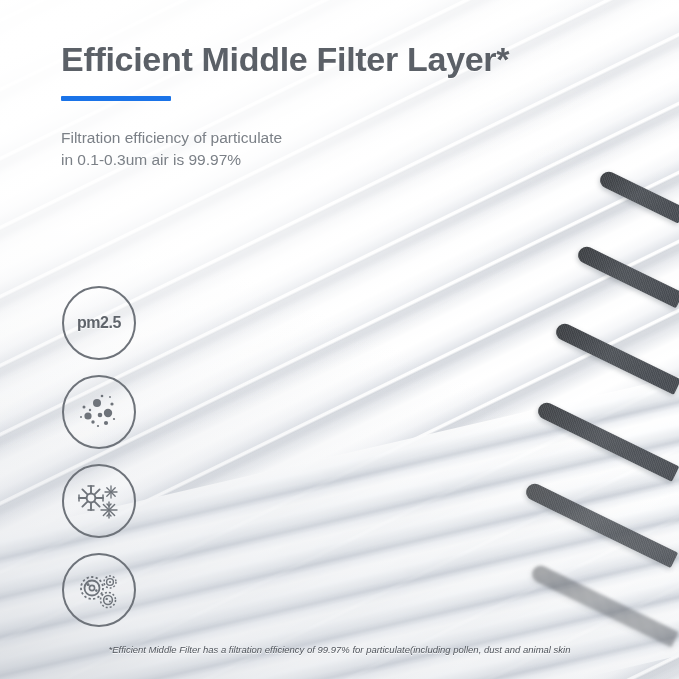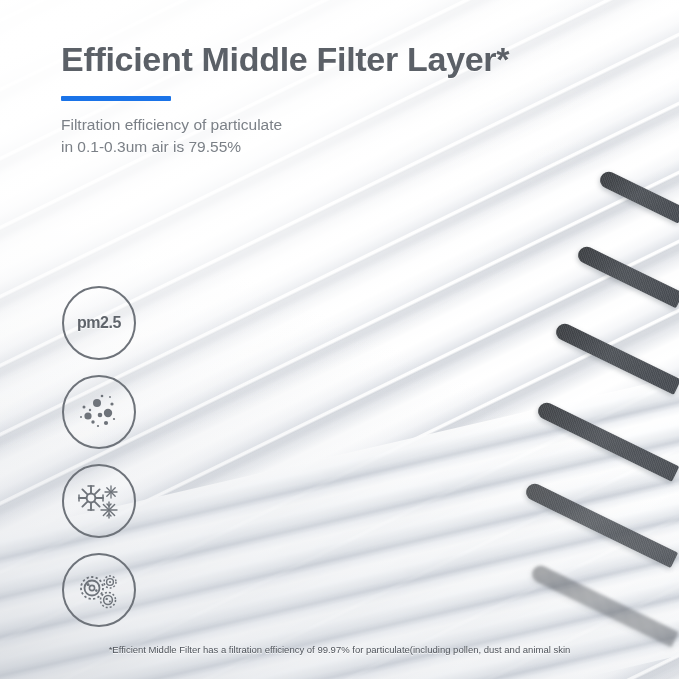--- a/index.html
+++ b/index.html
@@ -119,21 +119,21 @@
     text-shadow:0 1px 0 rgba(255,255,255,.85);
     white-space:nowrap;
   }
   .rule{
     margin-top:17px;
     width:110px;height:5px;
     background:#1a73e8;
     border-radius:1px;
   }
   .sub{
-    margin-top:13px;
+    margin-top:26px;
     font-size:15.5px;
     line-height:1.42;
     color:#7b8087;
     text-shadow:0 1px 0 rgba(255,255,255,.8);
   }
 
   
   .badges{position:absolute;left:62px;top:286px;}
   .badge{
     position:relative;
@@ -150,20 +150,21 @@
     text-shadow:0 1px 0 rgba(255,255,255,.8);
   }
   .badge svg{display:block;}
 
   
   .foot{
     position:absolute;left:60px;right:60px;bottom:22px;
     text-align:center;
     font-size:9.5px;
     line-height:1.62;
+    font-style:italic;
     color:#4f545b;
     text-shadow:0 1px 0 rgba(255,255,255,.9);
   }
 </style>
 </head>
 <body>
 
 <div id="stage">
 
   <div class="bg-base"></div>
@@ -180,21 +181,21 @@
     <div class="tip" style="left:30px;  top:399px; width:152px; transform:rotate(26deg); opacity:.97;"></div>
     <div class="tip" style="left:18px;  top:480px; width:164px; transform:rotate(26deg); opacity:.88;"></div>
     <div class="tip" style="left:24px;  top:562px; width:158px; transform:rotate(26deg); opacity:.45; filter:blur(1.5px);"></div>
   </div>
 
   <div class="head">
     <h1 class="title">Efficient Middle Filter Layer*</h1>
     <div class="rule"></div>
     <div class="sub">
       <div>Filtration efficiency of particulate</div>
-      <div>in 0.1-0.3um air is 79.55%</div>
+      <div>in 0.1-0.3um air is 99.97%</div>
     </div>
   </div>
 
   <div class="badges">
 
     <div class="badge">
       <span class="badge-label">pm2.5</span>
     </div>
 
     <div class="badge">

